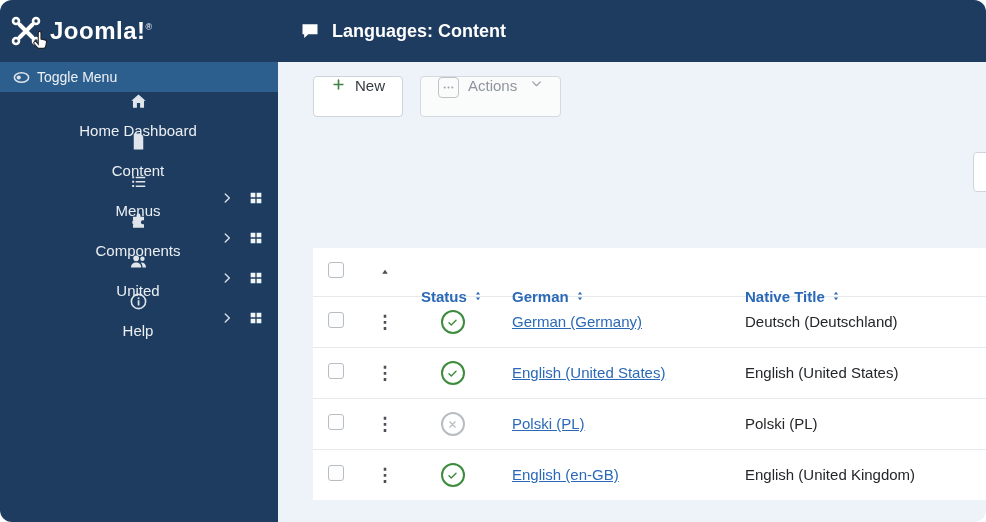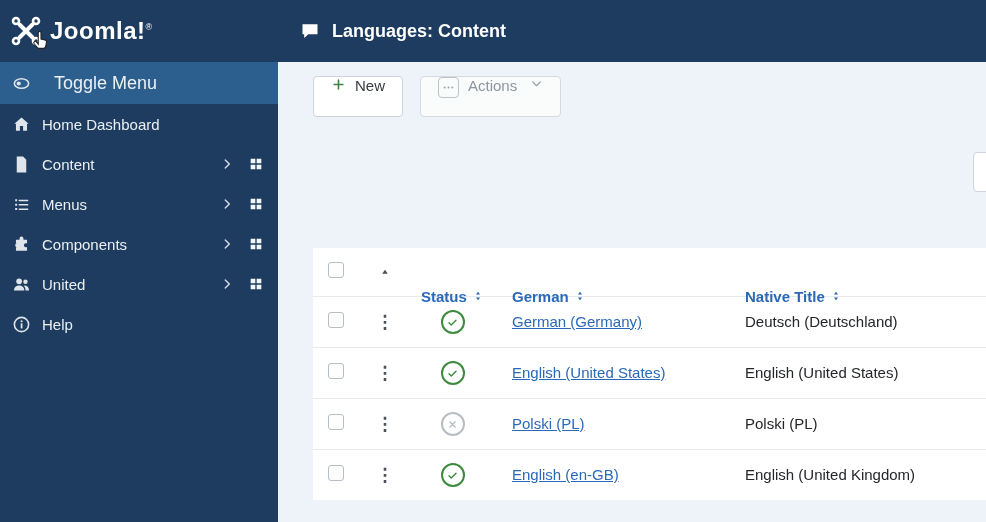--- a/index.html
+++ b/index.html
@@ -1,28 +1,28 @@
 <!DOCTYPE html>
 <html><head>
 <meta charset="utf-8">
 <style>
   * { box-sizing: border-box; margin: 0; padding: 0; }
   html, body { width: 986px; height: 522px; overflow: hidden; }
   body { font-family: "Liberation Sans", sans-serif; }
-  .screen { position: relative; width: 986px; height: 522px; overflow: hidden; background: #eef3fa; }
+  .screen { position: relative; width: 986px; height: 522px; overflow: hidden; background: #eef3fa; border-radius: 12px; }
 
   
   .sidebar { position: absolute; left: 0; top: 0; width: 278px; height: 522px; background: #1e3c5f; z-index: 2; }
   .logo-area { height: 62px; display: flex; align-items: center; padding-left: 10px; gap: 8px; }
   .logo-mark { width: 32px; height: 32px; color: #ffffff; }
   .logo-text { color: #ffffff; font-size: 24px; font-weight: 700; letter-spacing: 0.5px; }
   .logo-text sup { font-size: 9px; font-weight: 400; vertical-align: super; }
-  .toggle-item { height: 42px; background: #2d5f8e; display: flex; align-items: center; padding-left: 12px; gap: 23px; color: #edf1f5; font-size: 18px; cursor: pointer; }
+  .toggle-item { height: 30px; background: #2d5f8e; display: flex; align-items: center; padding-left: 12px; gap: 6px; color: #edf1f5; font-size: 14px; cursor: pointer; }
   .menu { list-style: none; }
-  .menu-item { height: 40px; display: flex; align-items: center; padding: 0 14px 0 12px; gap: 11px; color: #ebeff3; font-size: 15px; cursor: pointer; }
+  .menu-item { height: 40px; display: flex; align-items: center; padding: 0 14px 0 12px; gap: 11px; color: #ebeff3; font-size: 15px; cursor: pointer; flex-direction: column; }
   .s-icon { width: 19px; height: 19px; color: #dfe5ea; flex: 0 0 auto; }
   .menu-extra { display: flex; align-items: center; gap: 14px; margin-left: auto; }
   .menu-extra .chev { width: 14px; height: 14px; color: #d7dde2; }
   .menu-extra .grid { width: 16px; height: 16px; color: #f2f5f8; }
 
   
   .topbar { position: absolute; left: 278px; top: 0; width: 708px; height: 62px; background: #1e3c5f; display: flex; align-items: center; padding-left: 22px; gap: 12px; }
   .comment-ic { width: 20px; height: 20px; color: #ffffff; }
   .page-title { color: #ffffff; font-size: 18px; font-weight: 700; }
 

